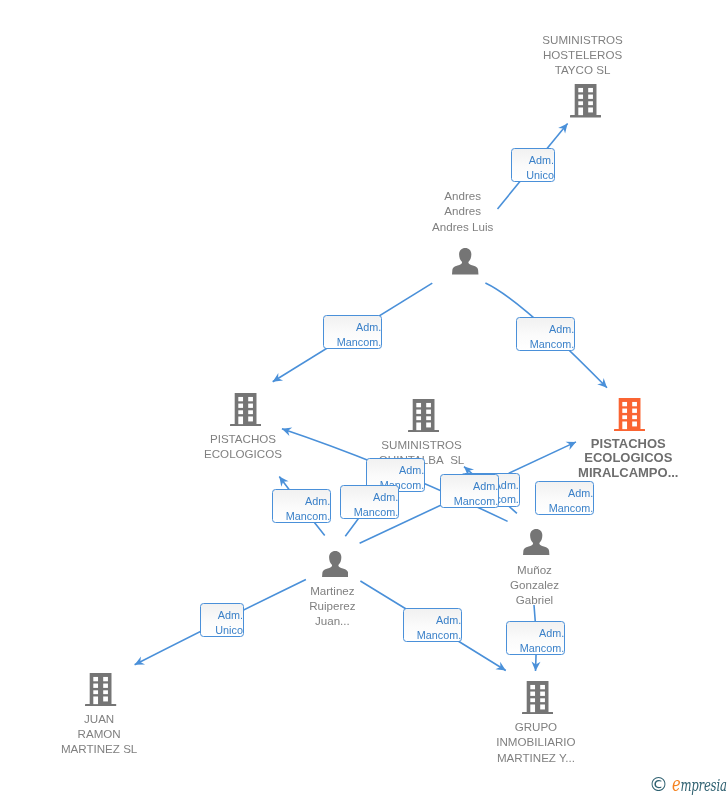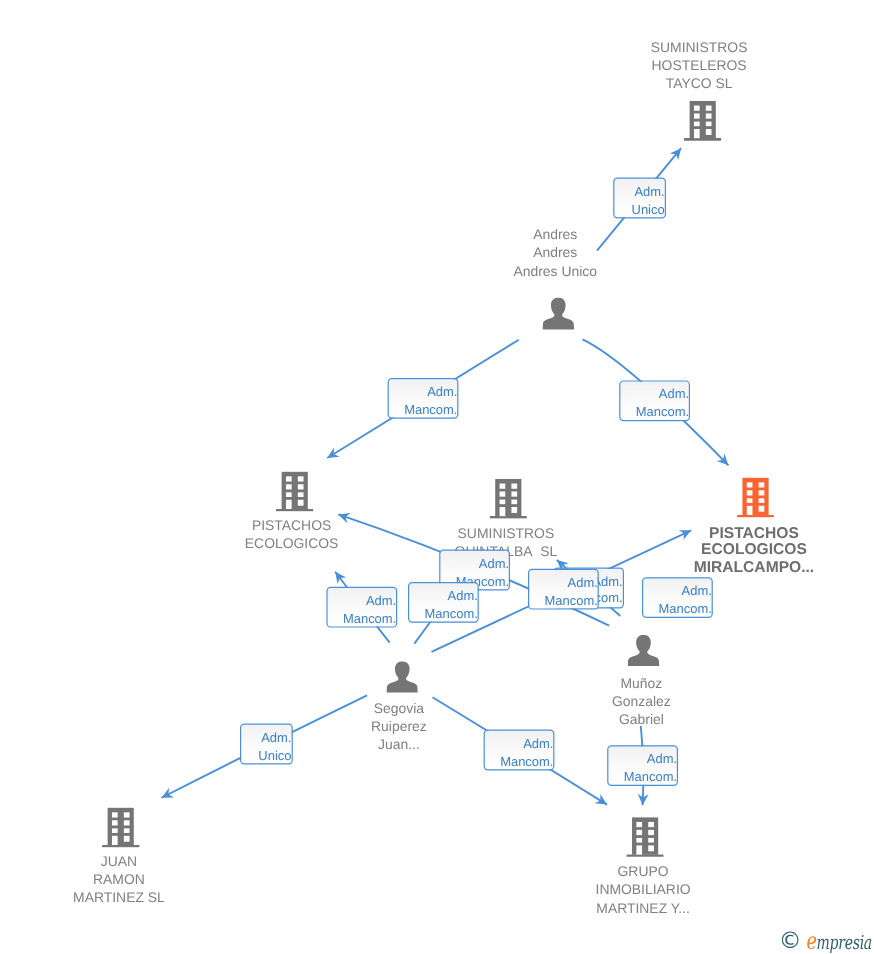--- a/index.html
+++ b/index.html
@@ -73,21 +73,21 @@
           <div>TAYCO SL</div>
         </div>
       </div>
       <div class="node">
         <div class="node-icon" style="left: 452.2px; top: 248.4px;"><svg width="26.5" height="26.6" viewBox="0 0 26.5 26.6">
             <path fill="#757575" d="M13.25 0C16.75 0 19.35 2.55 19.35 6.15C19.35 9.5 18.2 12.1 16.75 13.6C16.4 14.0 16.3 14.35 16.45 14.85C16.75 15.85 17.6 16.5 19.1 16.95C21.6 17.7 23.45 18.3 24.6 19.2C25.55 19.95 26.0 20.7 26.1 21.9L26.45 26.55 0 26.55 0.35 21.9C0.45 20.7 0.9 19.95 1.85 19.2C3.0 18.3 4.85 17.7 7.35 16.95C8.85 16.5 9.7 15.85 10.0 14.85C10.15 14.35 10.05 14.0 9.7 13.6C8.25 12.1 7.1 9.5 7.1 6.15C7.1 2.55 9.75 0 13.25 0Z"></path>
           </svg></div>
         <div class="node-label" style="left: 262.7px; width: 400px; top: 188.4px;">
           <div>Andres</div>
           <div>Andres</div>
-          <div>Andres Unico</div>
+          <div>Andres Luis</div>
         </div>
       </div>
       <div class="node">
         <div class="node-icon" style="left: 229.6px; top: 392.9px;"><svg width="31.2" height="33.4" viewBox="0 0 31.2 33.4">
             <rect x="4.7" y="0" width="21.8" height="31.3" fill="#757575"></rect>
             <rect x="0" y="31.1" width="31.2" height="2.3" rx="0.5" fill="#757575"></rect>
             <g fill="#ffffff">
               <rect x="8.3" y="3.95" width="4.75" height="4.35"></rect>
               <rect x="18.2" y="3.95" width="4.75" height="4.35"></rect>
               <rect x="8.3" y="10.55" width="4.75" height="4.35"></rect>
@@ -142,21 +142,21 @@
           <div>PISTACHOS</div>
           <div>ECOLOGICOS</div>
           <div>MIRALCAMPO...</div>
         </div>
       </div>
       <div class="node">
         <div class="node-icon" style="left: 321.5px; top: 550.7px;"><svg width="26.5" height="26.6" viewBox="0 0 26.5 26.6">
             <path fill="#757575" d="M13.25 0C16.75 0 19.35 2.55 19.35 6.15C19.35 9.5 18.2 12.1 16.75 13.6C16.4 14.0 16.3 14.35 16.45 14.85C16.75 15.85 17.6 16.5 19.1 16.95C21.6 17.7 23.45 18.3 24.6 19.2C25.55 19.95 26.0 20.7 26.1 21.9L26.45 26.55 0 26.55 0.35 21.9C0.45 20.7 0.9 19.95 1.85 19.2C3.0 18.3 4.85 17.7 7.35 16.95C8.85 16.5 9.7 15.85 10.0 14.85C10.15 14.35 10.05 14.0 9.7 13.6C8.25 12.1 7.1 9.5 7.1 6.15C7.1 2.55 9.75 0 13.25 0Z"></path>
           </svg></div>
         <div class="node-label" style="left: 132.4px; width: 400px; top: 583px;">
-          <div>Segovia</div>
+          <div>Martinez</div>
           <div>Ruiperez</div>
           <div>Juan...</div>
         </div>
       </div>
       <div class="node">
         <div class="node-icon" style="left: 523.1px; top: 528.8px;"><svg width="26.5" height="26.6" viewBox="0 0 26.5 26.6">
             <path fill="#757575" d="M13.25 0C16.75 0 19.35 2.55 19.35 6.15C19.35 9.5 18.2 12.1 16.75 13.6C16.4 14.0 16.3 14.35 16.45 14.85C16.75 15.85 17.6 16.5 19.1 16.95C21.6 17.7 23.45 18.3 24.6 19.2C25.55 19.95 26.0 20.7 26.1 21.9L26.45 26.55 0 26.55 0.35 21.9C0.45 20.7 0.9 19.95 1.85 19.2C3.0 18.3 4.85 17.7 7.35 16.95C8.85 16.5 9.7 15.85 10.0 14.85C10.15 14.35 10.05 14.0 9.7 13.6C8.25 12.1 7.1 9.5 7.1 6.15C7.1 2.55 9.75 0 13.25 0Z"></path>
           </svg></div>
         <div class="node-label" style="left: 334.5px; width: 400px; top: 561.8px;">
           <div>Muñoz</div>

